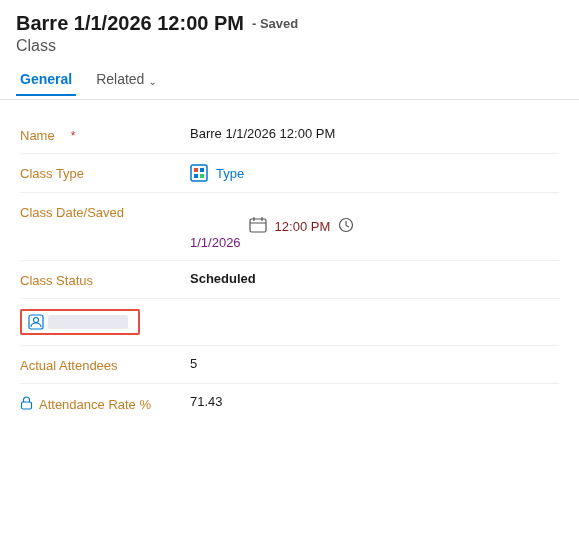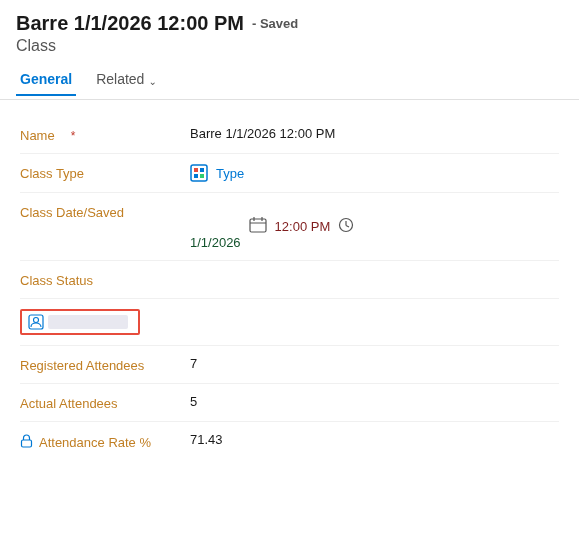--- a/index.html
+++ b/index.html
@@ -134,21 +134,21 @@
       width: 18px;
       height: 18px;
     }
 
     .class-type-icon svg {
       width: 18px;
       height: 18px;
     }
 
     .date-value {
-      color: #14532d;
+      color: #701a75;
       margin-top: 32px;
     }
 
     .calendar-icon {
       color: #555;
       font-size: 16px;
       cursor: pointer;
     }
 
     .time-value {
@@ -277,45 +277,40 @@
           <line x1="8" y1="8.5" x2="11" y2="10" stroke="#555" stroke-width="1.2"></line>
         </svg>
       </span>
     </div>
   </div>
 
   <div class="field-row">
     <div class="field-label">
       <span>Class Status</span>
     </div>
+    <div class="field-value">
+      <span class="status-bold">Scheduled</span>
+    </div>
   </div>
 
   <div class="field-row">
     <div class="field-value">
       <div class="instructor-field">
         <span class="instructor-icon">
           <svg width="16" height="16" viewBox="0 0 16 16" xmlns="http://www.w3.org/2000/svg">
             <rect x="1" y="1" width="14" height="14" rx="2" fill="none" stroke="#0078d4" stroke-width="1.2"></rect>
             <circle cx="8" cy="6" r="2.5" fill="none" stroke="#0078d4" stroke-width="1.1"></circle>
             <path d="M3 13c0-2.5 2-4 5-4s5 1.5 5 4" fill="none" stroke="#0078d4" stroke-width="1.1"></path>
           </svg>
         </span>
         <div class="instructor-text-area"></div>
       </div>
     </div>
   </div>
 
-  <div class="field-row">
-    <div class="field-label">
-      <span>Registered Attendees</span>
-    </div>
-    <div class="field-value">
-      <span>7</span>
-    </div>
-  </div>
 
   <div class="field-row">
     <div class="field-label">
       <span>Actual Attendees</span>
     </div>
     <div class="field-value">
       <span>5</span>
     </div>
   </div>
 

